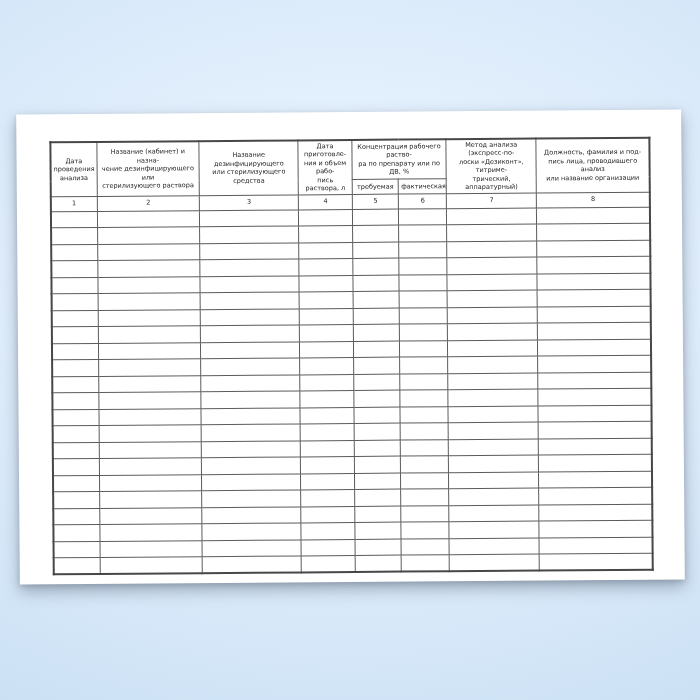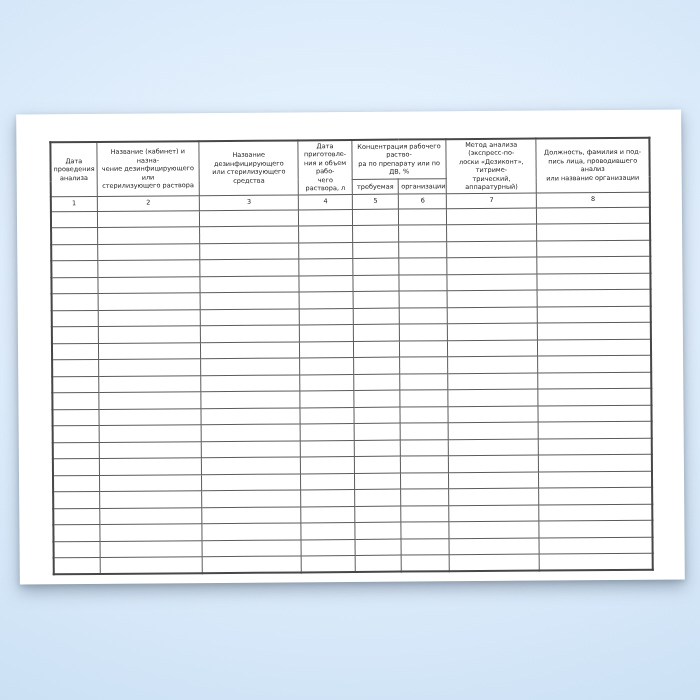--- a/index.html
+++ b/index.html
@@ -77,33 +77,33 @@
           <th class="span-two-rows" rowspan="2">Дата
 проведения
 анализа</th>
           <th class="span-two-rows" rowspan="2">Название (кабинет) и назна-
 чение дезинфицирующего или
 стерилизующего раствора</th>
           <th class="span-two-rows" rowspan="2">Название дезинфицирующего
 или стерилизующего средства</th>
           <th class="span-two-rows" rowspan="2">Дата приготовле-
 ния и объем рабо-
-чего раствора, л</th>
+пись раствора, л</th>
           <th colspan="2">Концентрация рабочего раство-
 ра по препарату или по ДВ, %</th>
           <th class="span-two-rows" rowspan="2">Метод анализа (экспресс-по-
 лоски «Дезиконт», титриме-
 трический, аппаратурный)</th>
           <th class="span-two-rows" rowspan="2">Должность, фамилия и под-
 пись лица, проводившего анализ
 или название организации</th>
         </tr>
         <tr class="hdr-sub">
           <th>требуемая</th>
-          <th>организации</th>
+          <th>фактическая</th>
         </tr>
         <tr class="hdr-num">
           <td>1</td>
           <td>2</td>
           <td>3</td>
           <td>4</td>
           <td>5</td>
           <td>6</td>
           <td>7</td>
           <td>8</td>

